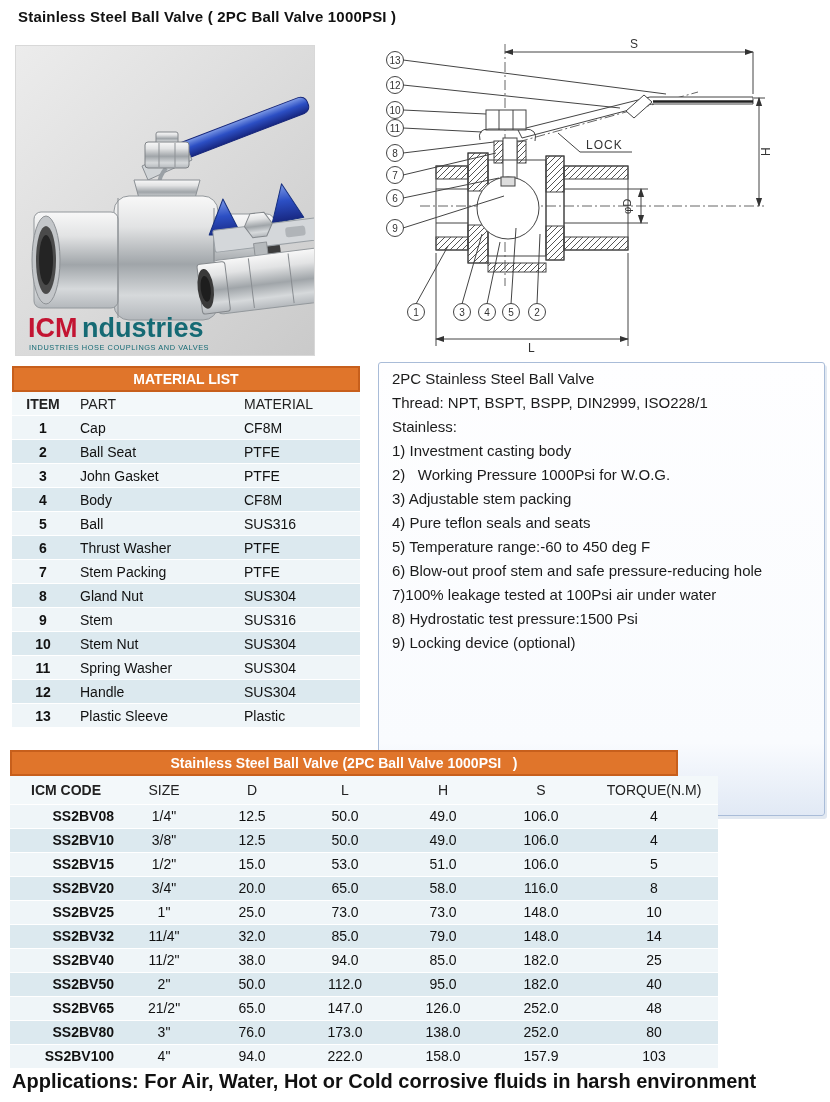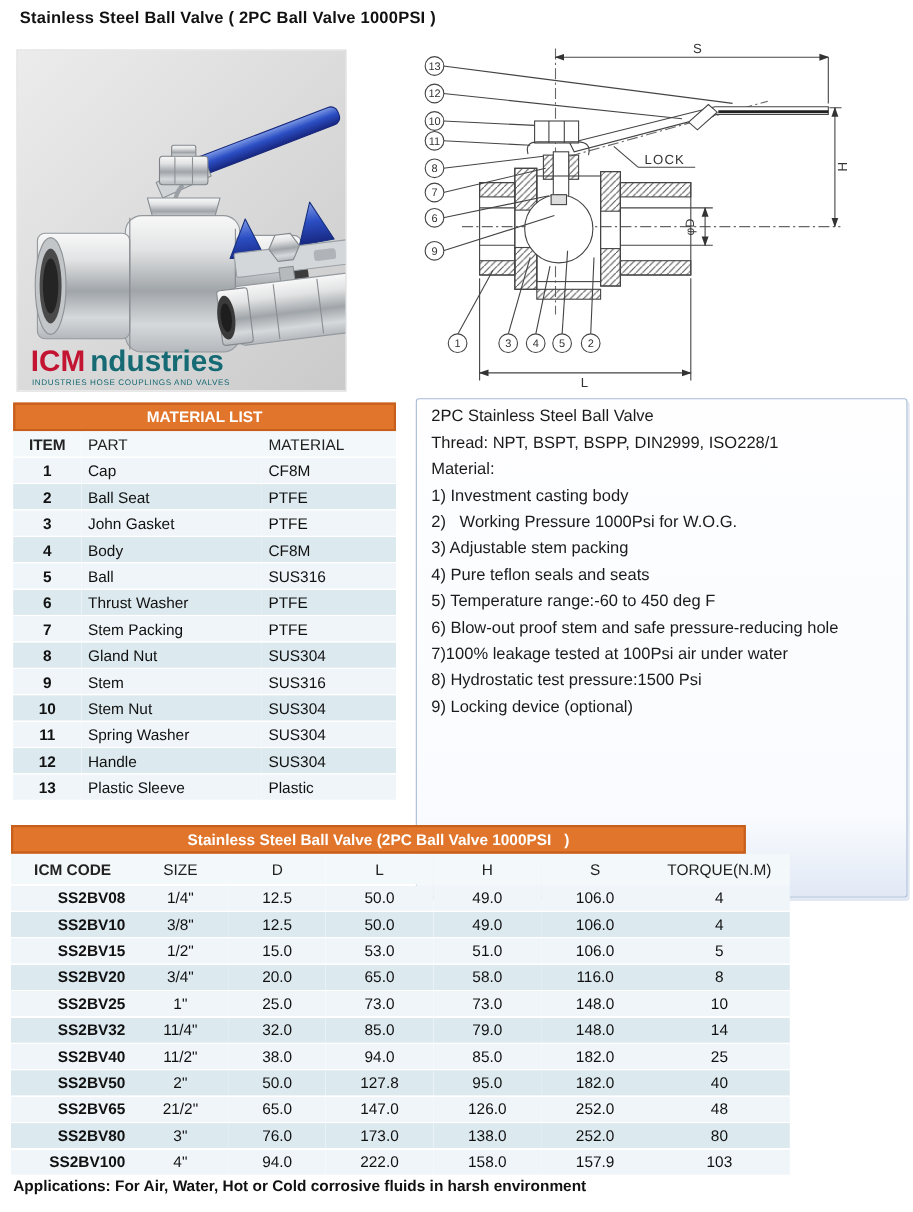--- a/index.html
+++ b/index.html
@@ -51,21 +51,21 @@
   
   .spec{position:absolute;left:10px;top:750px;width:668px;}
   .spec-t th,.spec-t td{padding:0 6px;height:23px;border-bottom:1px solid #fff;text-align:center;overflow:hidden;white-space:nowrap;}
   .spec-t thead tr{background:#F3F8FA;height:28px;}
   .spec-t tbody tr{background:#EFF5F8;}
   .spec-t tbody tr.alt{background:#DCE9EF;}
   .spec-t th{font-weight:normal;font-size:14px;color:#222;}
   .spec-t th.c-code{font-weight:bold;text-align:center;padding-left:8px;}
   .spec-t td.c-code{font-weight:bold;text-align:right;padding-left:8px;}
 
-  .applications{position:absolute;left:12px;top:1070px;font-size:14px;font-weight:bold;}
+  .applications{position:absolute;left:12px;top:1070px;font-size:20px;font-weight:bold;}
 </style>
 </head>
 <body>
 
 <div id="page">
 
   <div class="doc-title">Stainless Steel Ball Valve ( 2PC Ball Valve 1000PSI )</div>
 
   <div class="photo">
     <svg width="318" height="309" viewBox="0 0 318 309">
@@ -375,21 +375,21 @@
             <td>Plastic Sleeve</td>
             <td>Plastic</td>
           </tr>
         </tbody>
     </table>
   </div>
 
   <div class="features">
     <div class="line">2PC Stainless Steel Ball Valve</div>
     <div class="line">Thread: NPT, BSPT, BSPP, DIN2999, ISO228/1</div>
-    <div class="line">Material:</div>
+    <div class="line">Stainless:</div>
     <div class="line">1) Investment casting body</div>
     <div class="line">2)   Working Pressure 1000Psi for W.O.G.</div>
     <div class="line">3) Adjustable stem packing</div>
     <div class="line">4) Pure teflon seals and seats</div>
     <div class="line">5) Temperature range:-60 to 450 deg F</div>
     <div class="line justify">6) Blow-out proof stem and safe pressure-reducing hole</div>
     <div class="line">7)100% leakage tested at 100Psi air under water</div>
     <div class="line">8) Hydrostatic test pressure:1500 Psi</div>
     <div class="line">9) Locking device (optional)</div>
   </div>
@@ -495,21 +495,21 @@
             <td>85.0</td>
             <td>182.0</td>
             <td>25</td>
             <td>1.2</td>
           </tr>
 
           <tr class="alt">
             <td class="c-code">SS2BV50</td>
             <td>2"</td>
             <td>50.0</td>
-            <td>127.8</td>
+            <td>112.0</td>
             <td>95.0</td>
             <td>182.0</td>
             <td>40</td>
             <td>1.73</td>
           </tr>
 
           <tr>
             <td class="c-code">SS2BV65</td>
             <td>21/2"</td>
             <td>65.0</td>

